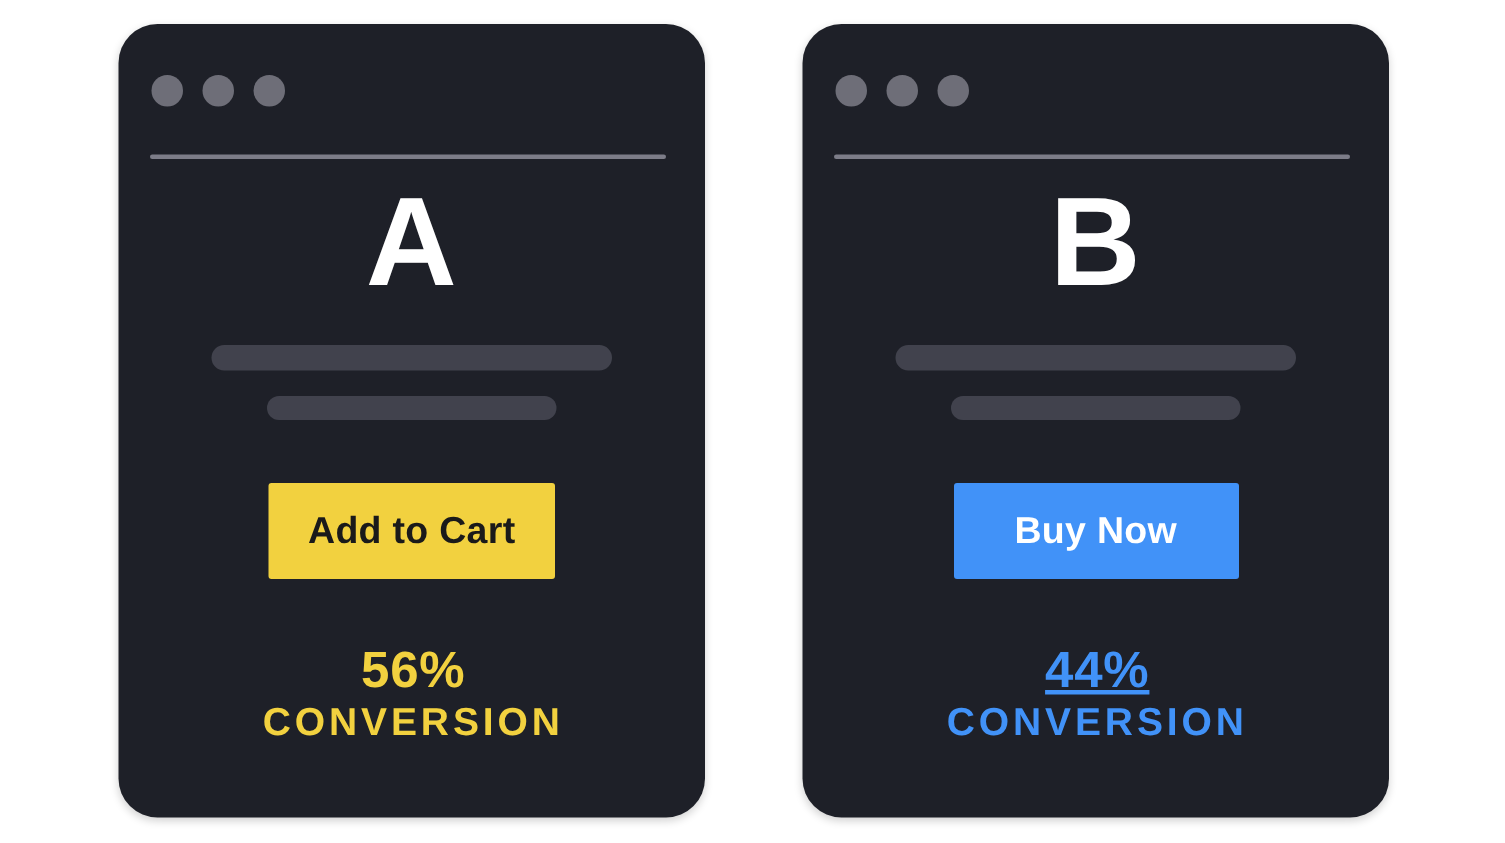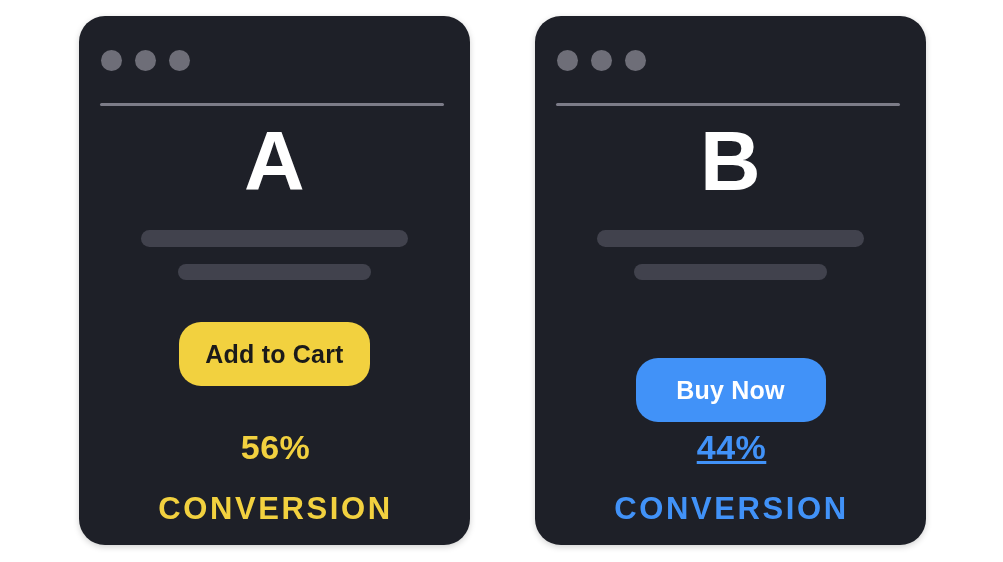--- a/index.html
+++ b/index.html
@@ -107,21 +107,21 @@
     justify-content: center;
   }
   .cta {
     display: inline-flex;
     align-items: center;
     justify-content: center;
     height: 64px;
     padding: 0 26px;
     min-width: 190px;
     border: none;
-    border-radius: 22px;
+    border-radius: 2px;
     font-family: "Liberation Sans", sans-serif;
     font-size: 25px;
     font-weight: 700;
     letter-spacing: 0.2px;
     cursor: pointer;
     white-space: nowrap;
   }
 
   
   .stats {
@@ -131,22 +131,22 @@
     width: 393px;
     text-align: center;
   }
   .stat-value {
     font-size: 34px;
     font-weight: 700;
     line-height: 1.15;
     letter-spacing: 0.5px;
   }
   .stat-label {
-    margin-top: 24px;
-    font-size: 31px;
+    margin-top: 0;
+    font-size: 26px;
     font-weight: 700;
     letter-spacing: 2.6px;
     line-height: 1.15;
   }
 </style>
 </head>
 <body style="background: rgb(255, 255, 255);">
 
 <div class="stage">
 
@@ -189,21 +189,21 @@
     <div class="divider" style="background: rgb(124, 124, 136);"></div>
 
     <div class="letter" style="color: rgb(255, 255, 255);">B</div>
 
     <div class="bars">
       <div class="bar wide" style="background: rgb(65, 66, 77);"></div>
       <div class="bar narrow" style="background: rgb(65, 66, 77);"></div>
     </div>
 
     <div class="cta-wrap">
-      <button class="cta" id="cta-b" style="background: rgb(65, 146, 248); color: rgb(255, 255, 255); margin-top: 36px;">Buy Now</button>
+      <button class="cta" id="cta-b" style="background: rgb(65, 146, 248); color: rgb(255, 255, 255);">Buy Now</button>
     </div>
 
     <div class="stats">
       <div class="stat-value" id="stat-value-b" style="color: rgb(65, 146, 248); text-decoration: underline;">44%</div>
       <div class="stat-label" id="stat-label-b" style="color: rgb(65, 146, 248);">CONVERSION</div>
     </div>
 
   </div>
 
 </div>

